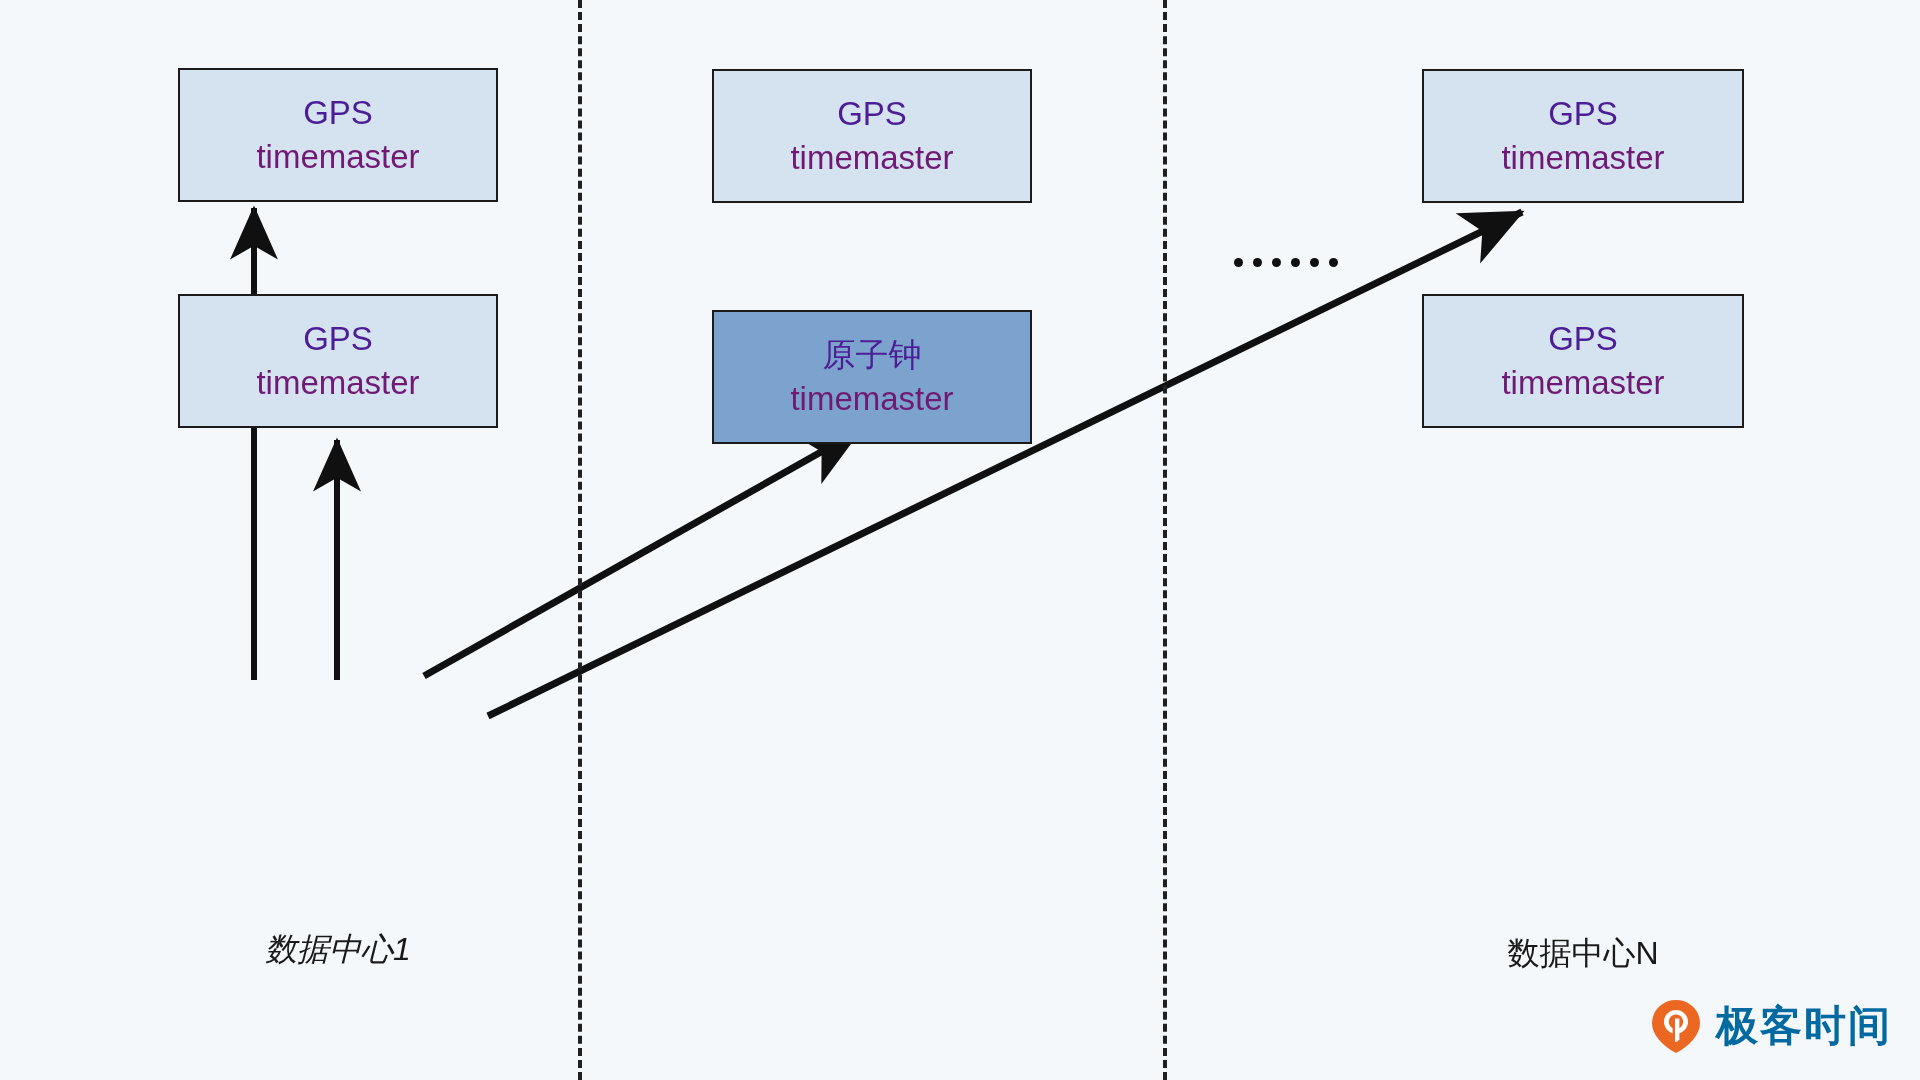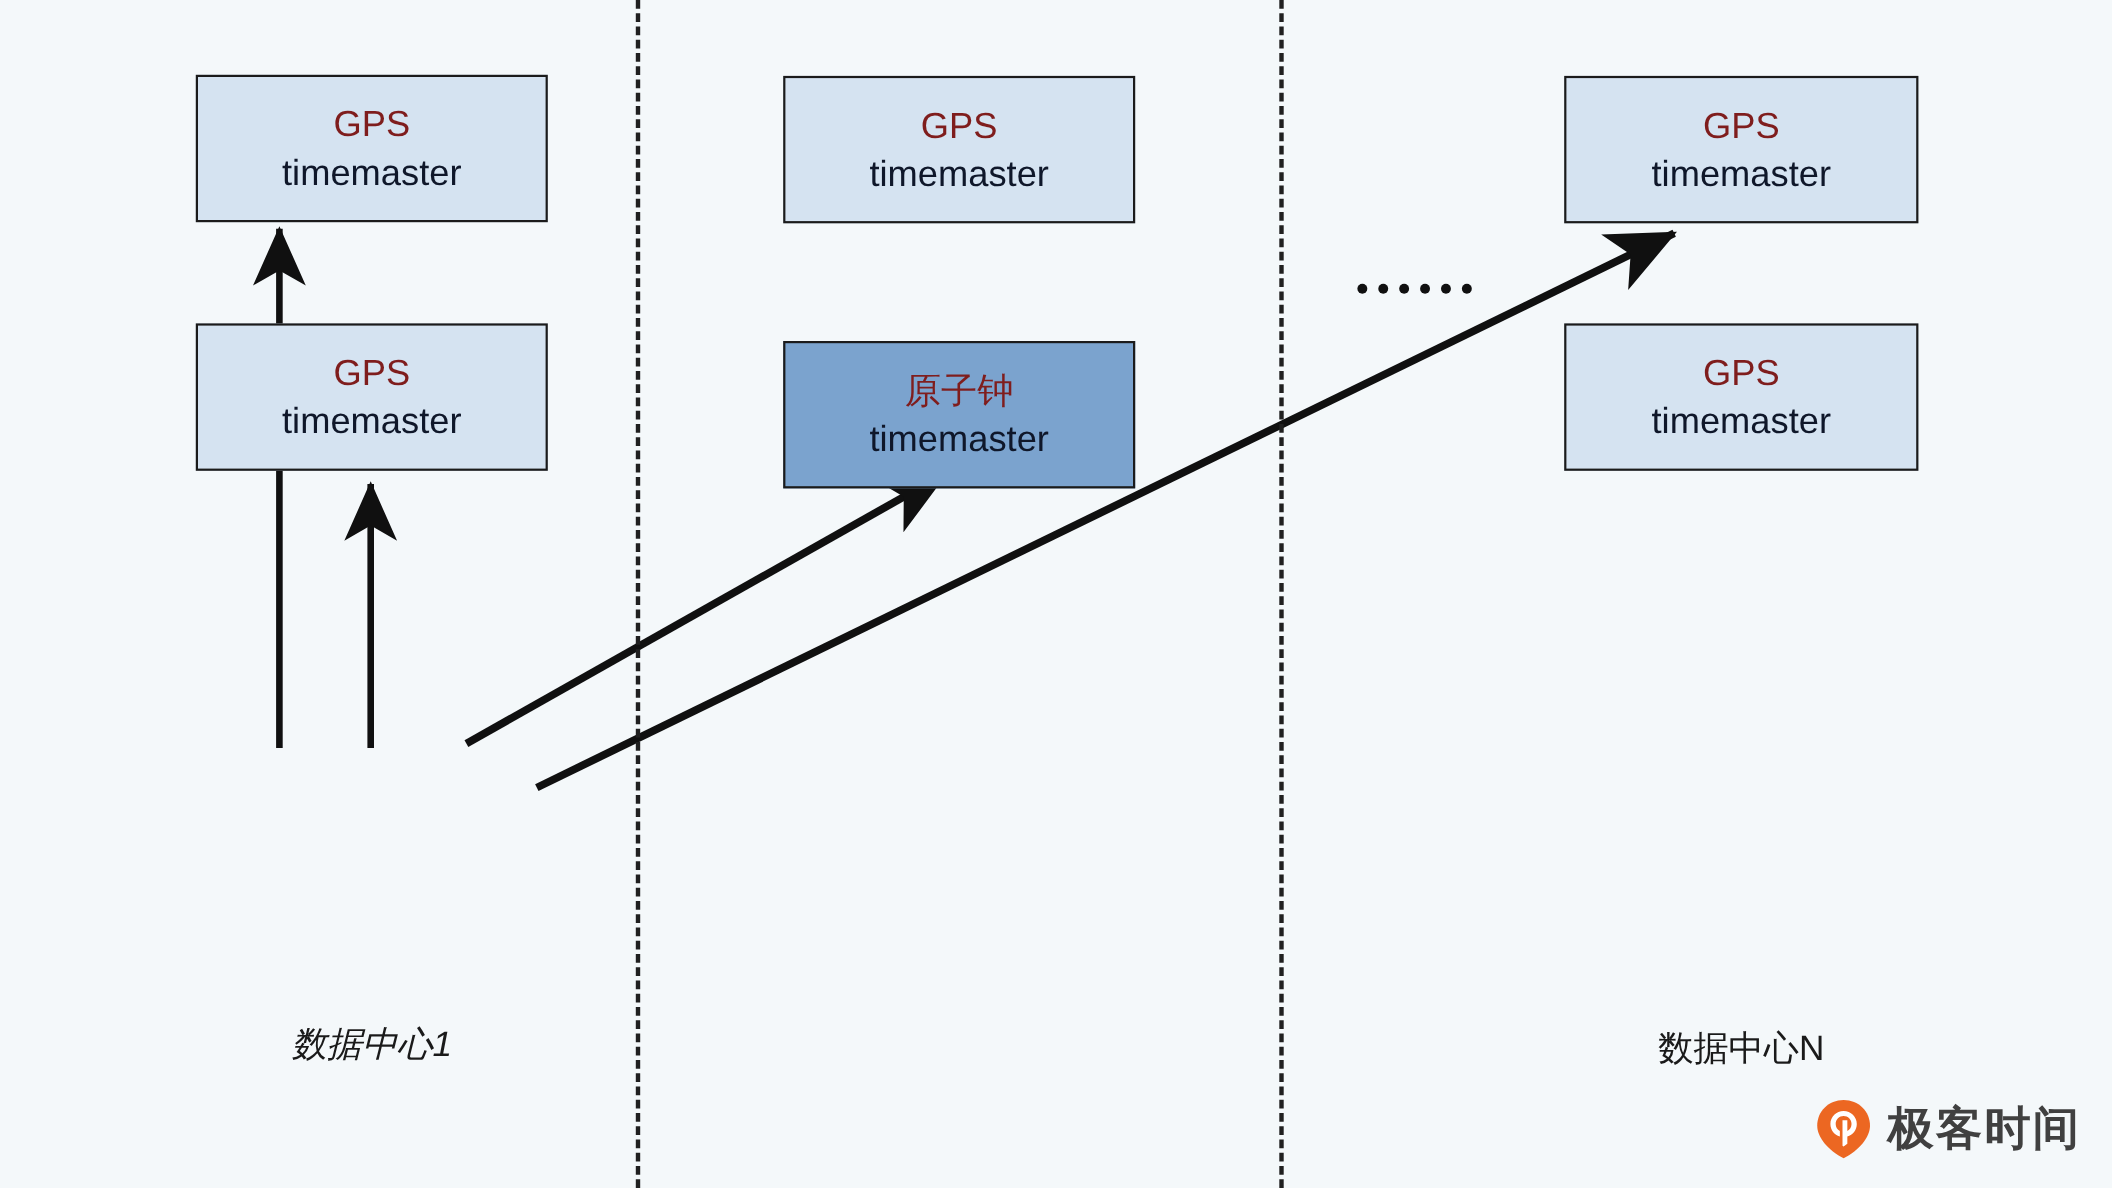--- a/index.html
+++ b/index.html
@@ -31,25 +31,25 @@
     border: 2px solid #1b1b1b;
     display: flex;
     flex-direction: column;
     align-items: center;
     justify-content: center;
     line-height: 1.34;
     z-index: 2;
   }
   .node .ln1 {
     font-size: 33px;
-    color: #7f1d1d;
+    color: #4c1d95;
   }
   .node .ln2 {
     font-size: 33px;
-    color: #0f172a;
+    color: #701a75;
   }
   .node.gps {
     background: #d5e3f1;
   }
   .node.atomic {
     background: #7ba3ce;
     margin-top: 16px;
   }
   .node.appserver {
     background: #f3f3f3;
@@ -96,21 +96,21 @@
     gap: 14px;
     z-index: 4;
   }
   .brand-mark {
     width: 52px;
     height: 56px;
     position: relative;
   }
   .brand-text {
     font-size: 42px;
-    color: #404040;
+    color: #0369a1;
     letter-spacing: 2px;
     font-weight: 600;
   }
 </style>
 </head>
 <body>
 
 <div id="canvas">
 
   <div class="divider" style="left:578px;"></div>

